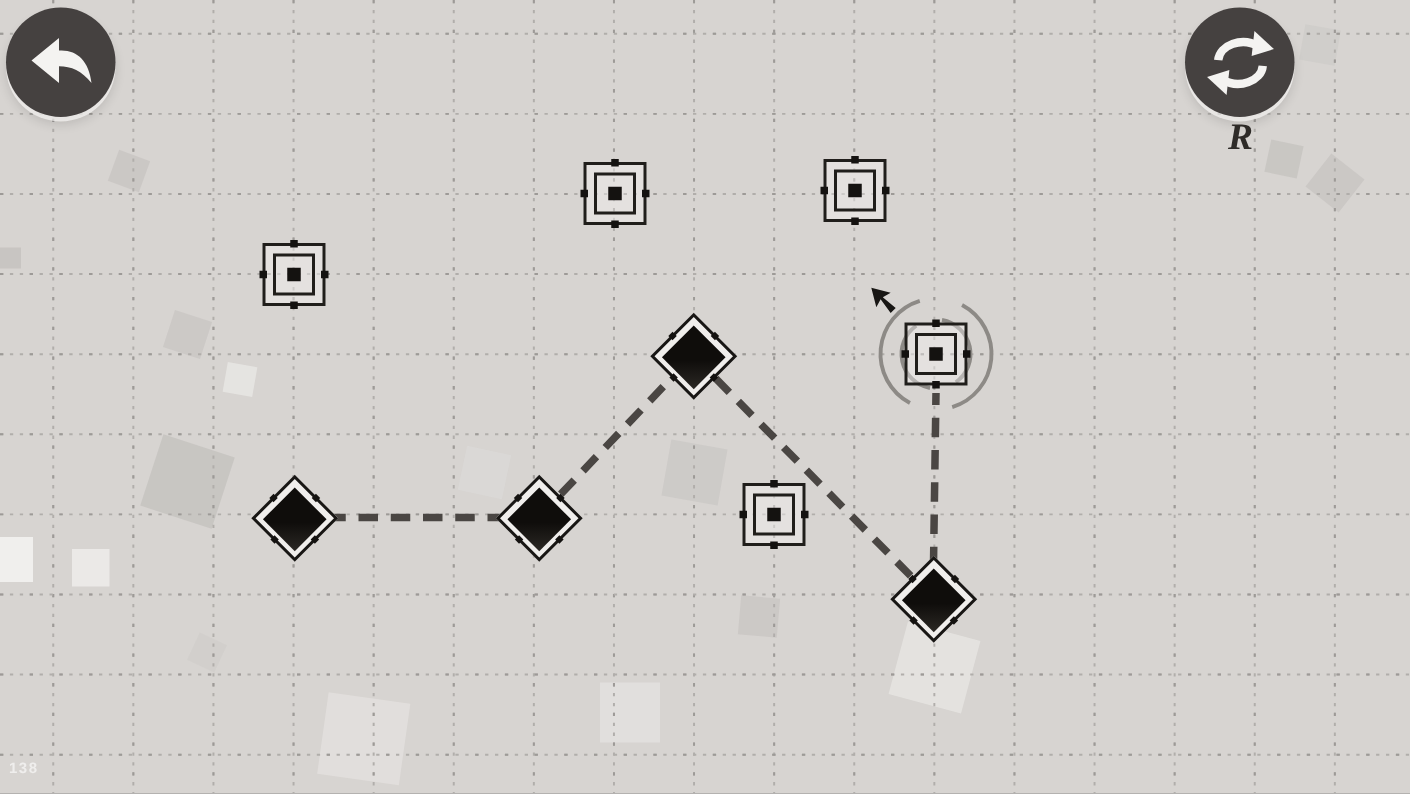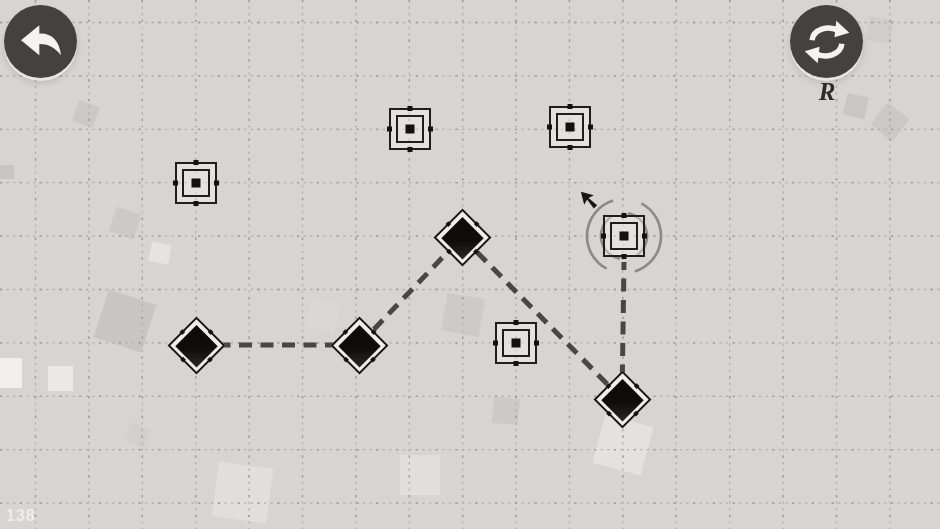--- a/index.html
+++ b/index.html
@@ -36,21 +36,21 @@
   .circle-btn{position:absolute;z-index:4;width:73px;height:73px;border-radius:50%;
     background:#454140;border:none;padding:0;cursor:pointer;
     display:flex;align-items:center;justify-content:center;
     box-shadow:0 3px 0 rgba(252,251,249,.65),0 5px 7px rgba(0,0,0,.12);}
   #undo-btn{left:4px;top:5px;}
   #restart-btn{left:790px;top:5px;}
   .key-hint{position:absolute;z-index:4;left:808px;top:78px;width:38px;text-align:center;
     font-family:"Liberation Serif",serif;font-style:italic;font-weight:700;
     font-size:25px;color:#2e2b28;}
   .watermark{position:absolute;z-index:5;left:6px;top:507px;
-    font-size:16px;font-weight:700;letter-spacing:1px;color:rgba(255,255,255,.6);}
+    font-size:10px;font-weight:700;letter-spacing:1px;color:rgba(255,255,255,.6);}
   .cursor-arrow{position:absolute;z-index:3;}
 </style>
 </head>
 <body>
 
 <div class="stage">
   <div class="layer" id="decor-layer">
       <div class="decor" style="left: 75px; top: 103px; width: 22px; height: 22px; background: rgb(201, 198, 195); opacity: 0.85; transform: rotate(20deg);"></div>
       <div class="decor" style="left: 112px; top: 210px; width: 26px; height: 26px; background: rgb(202, 199, 196); opacity: 0.85; transform: rotate(18deg);"></div>
       <div class="decor" style="left: 150px; top: 243px; width: 20px; height: 20px; background: rgb(233, 231, 229); opacity: 0.8; transform: rotate(10deg);"></div>

